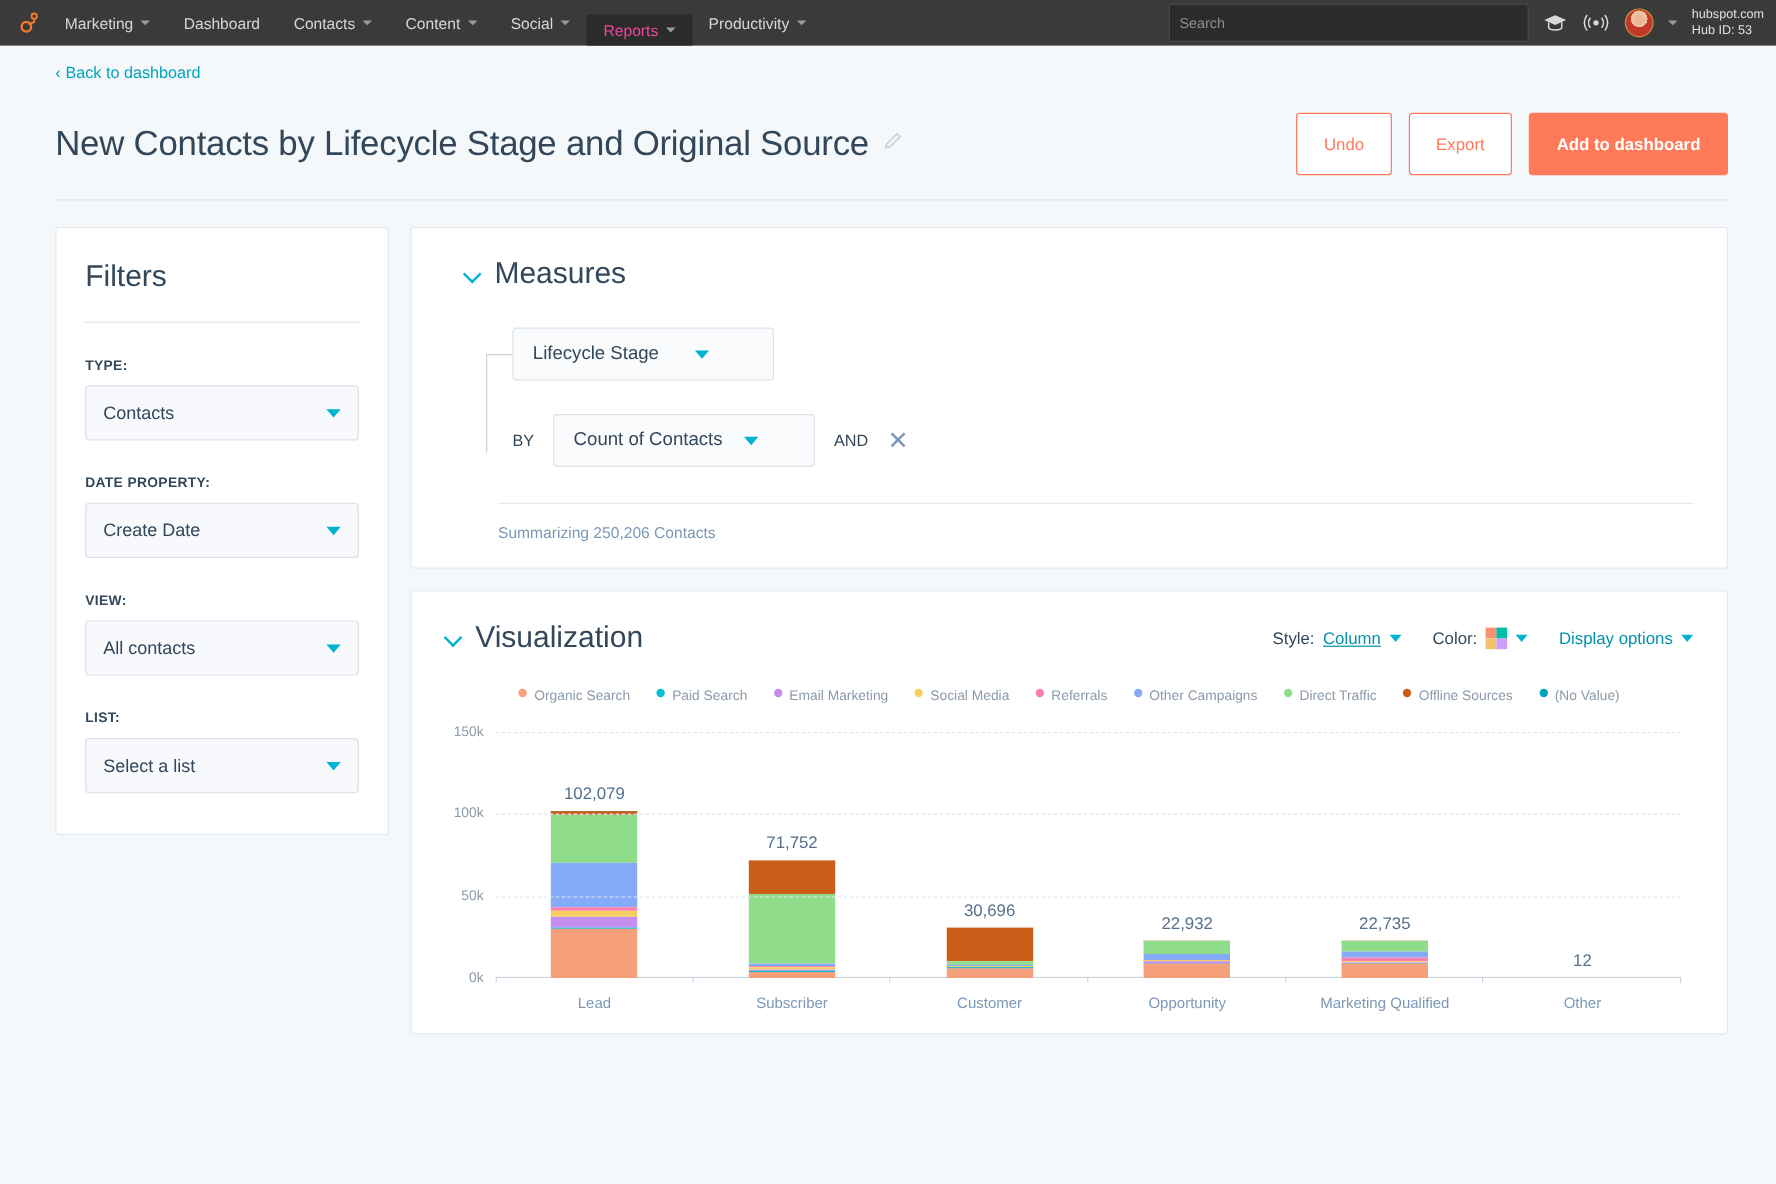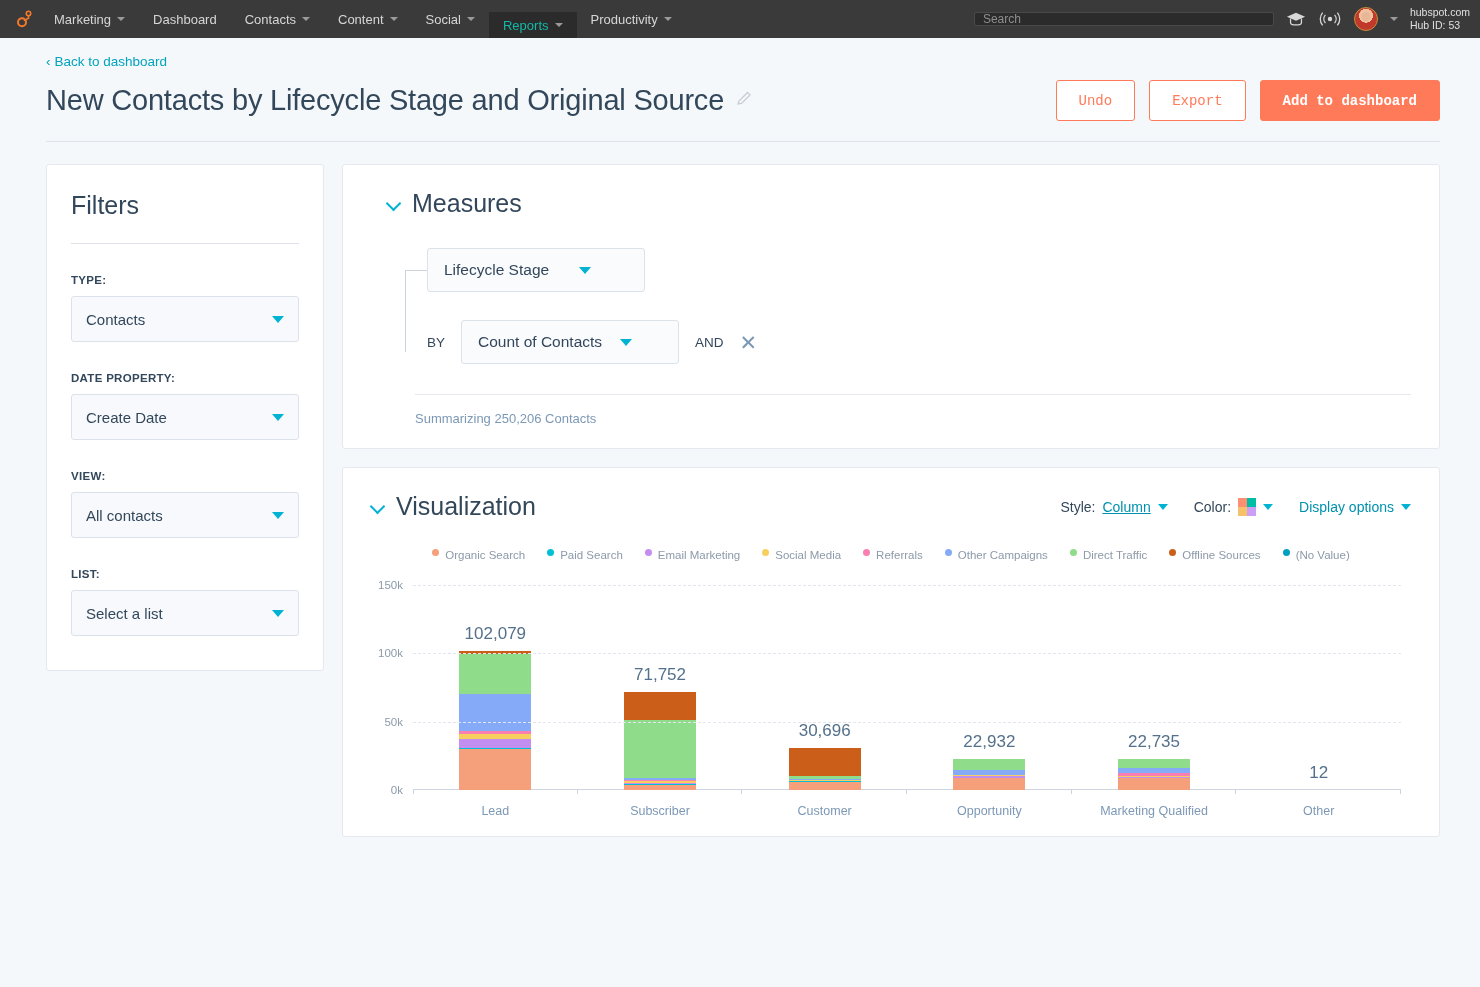--- a/index.html
+++ b/index.html
@@ -17,32 +17,32 @@
     position: relative; z-index: 30;
   }
   .nav-logo {
     display: flex; align-items: center; padding: 0 6px 0 14px;
   }
   .nav-item {
     display: flex; align-items: center; gap: 6px;
     padding: 12px 14px; color: #d6d6d6; font-size: 13px;
     cursor: pointer; white-space: nowrap;
   }
-  .nav-item.active { background: #2b2b2b; color: #14b8a6; margin-top: 12px; }
+  .nav-item.active { background: #2b2b2b; color: #ec4899; margin-top: 12px; }
   .caret-down {
     width: 0; height: 0; border-left: 4px solid transparent;
     border-right: 4px solid transparent; border-top: 4px solid #9a9a9a;
     display: inline-block;
   }
   .nav-right {
     margin-left: auto; display: flex; align-items: center; gap: 12px;
     padding-right: 10px;
   }
   .search-box {
-    width: 300px; height: 14px; background: #2b2b2b; border: 1px solid #4a4a4a;
+    width: 300px; height: 32px; background: #2b2b2b; border: 1px solid #4a4a4a;
     border-radius: 2px; color: #8e8e8e; font-size: 12px;
     padding: 0 8px; outline: none;
   }
   .search-box::placeholder { color: #8e8e8e; }
   .icon-btn { color: #cfcfcf; cursor: pointer; display: flex; align-items: center; }
   .avatar {
     width: 24px; height: 24px; border-radius: 50%;
     background: radial-gradient(circle at 50% 35%, #f0c0a0 0 38%, #c0392b 39% 100%);
     border: 1px solid #c98f3b; overflow: hidden; position: relative;
   }
@@ -54,31 +54,31 @@
   .hub-info { color: #e0e0e0; font-size: 10.5px; line-height: 13px; }
 
   
   .page-wrap { background: #f5f8fa; }
   .page-head { padding: 14px 40px 0 46px; }
   .back-link {
     color: #00a4bd; font-size: 13.5px; cursor: pointer;
     display: inline-flex; align-items: center; gap: 4px;
   }
   .head-row {
-    display: flex; align-items: center; margin-top: 10px;
+    display: flex; align-items: center; margin-top: 24px;
   }
   .page-title {
     font-size: 29px; font-weight: 400; color: #33475b; letter-spacing: -0.2px;
   }
   .pencil-icon { margin-left: 12px; opacity: .45; cursor: pointer; }
   .head-actions { margin-left: auto; display: flex; gap: 14px; align-items: center; }
   .btn {
-    font-size: 14px; border-radius: 3px; padding: 0 22px; height: 41px;
+    font-size: 14px; border-radius: 3px; padding: 0 22px; height: 52px;
     display: inline-flex; align-items: center; justify-content: center;
-    cursor: pointer; white-space: nowrap; font-family: Liberation Mono, monospace;
+    cursor: pointer; white-space: nowrap;
   }
   .btn-outline { border: 1px solid #ff7a59; color: #ff7a59; background: #fff; }
   .btn-primary { background: #ff7a59; color: #fff; border: 1px solid #ff7a59; font-weight: bold; text-align: right; }
   .head-divider { height: 1px; background: #dfe3eb; margin: 20px 40px 0 46px; }
 
   
   .body-grid {
     display: flex; gap: 18px; padding: 22px 40px 0 46px; align-items: flex-start;
   }
   .card {
@@ -193,21 +193,21 @@
     width: 1px; height: 5px; background: #cdd5e0;
   }
   .bar-cell:first-child::before {
     content: ""; position: absolute; left: 0; bottom: -4px;
     width: 1px; height: 5px; background: #cdd5e0;
   }
   .stack { width: 72px; display: flex; flex-direction: column-reverse; }
   .seg { width: 100%; }
   .bar-value {
     position: absolute; width: 120px; text-align: center;
-    font-size: 17px; color: #55708b;
+    font-size: 14px; color: #55708b;
   }
   .xlabel {
     position: absolute; top: calc(100% + 14px); width: 160px;
     text-align: center; font-size: 12.5px; color: #7c98b6;
   }
 </style>
 </head>
 <body>
 
 <div class="topnav">

